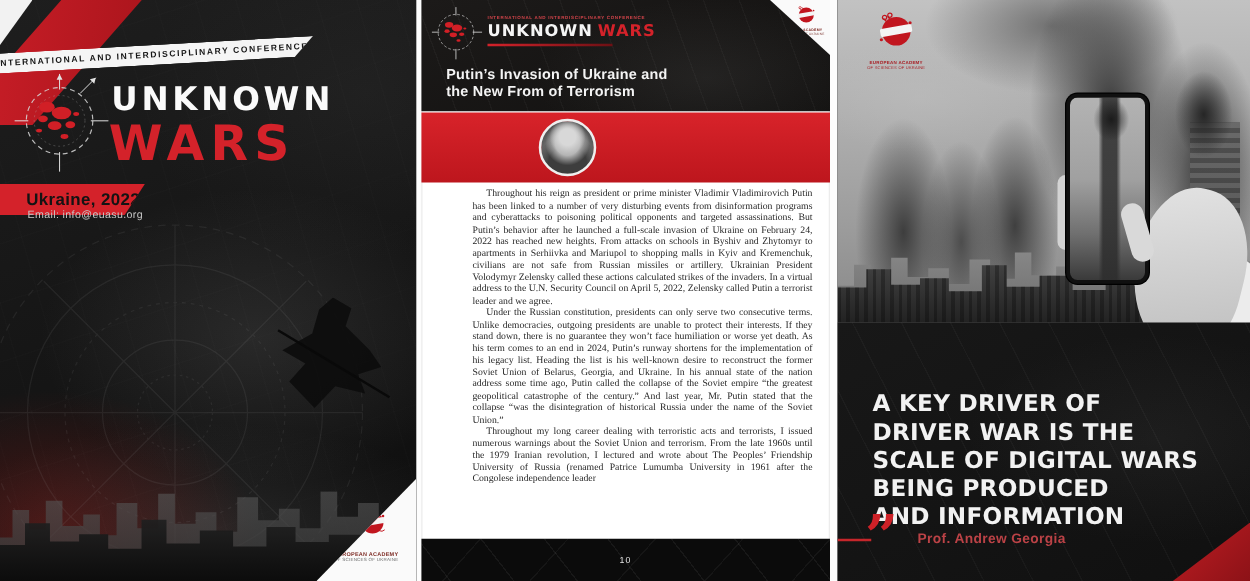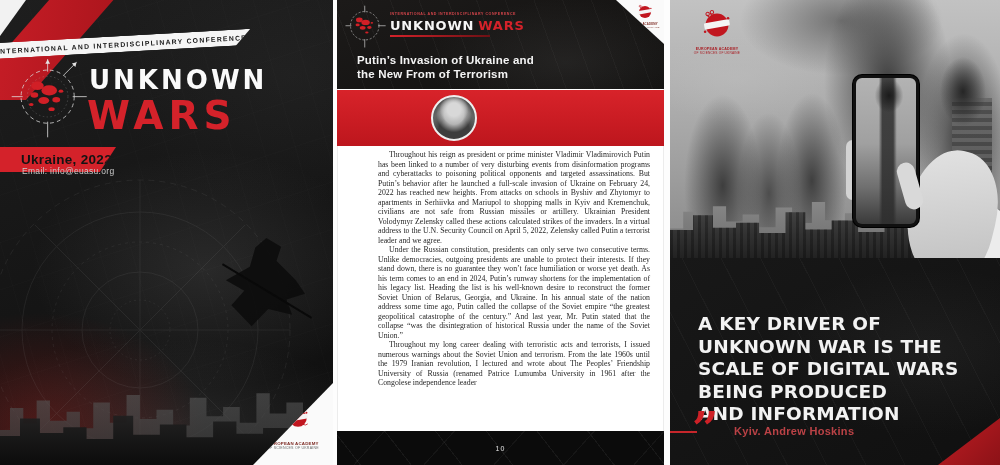--- a/index.html
+++ b/index.html
@@ -314,25 +314,25 @@
         </svg>
         <div class="corner-org">
           <div class="l1">EUROPEAN ACADEMY</div>
           <div class="l2">OF SCIENCES OF UKRAINE</div>
         </div>
       </div>
     </div>
     <div class="rp-quote-section">
       <div class="rp-quote">
         <div>A KEY DRIVER OF</div>
-        <div>UNKNOWN WAR IS THE</div>
+        <div>DRIVER WAR IS THE</div>
         <div>SCALE OF DIGITAL WARS</div>
         <div>BEING PRODUCED</div>
         <div>AND INFORMATION</div>
       </div>
       <div class="rp-redline"></div>
       <div class="rp-qmark">”</div>
-      <div class="rp-attrib">Kyiv. Andrew Hoskins</div>
+      <div class="rp-attrib">Prof. Andrew Georgia</div>
       <div class="rp-corner-red"></div>
     </div>
   </section>
 
 </div>
 
 </body></html>

